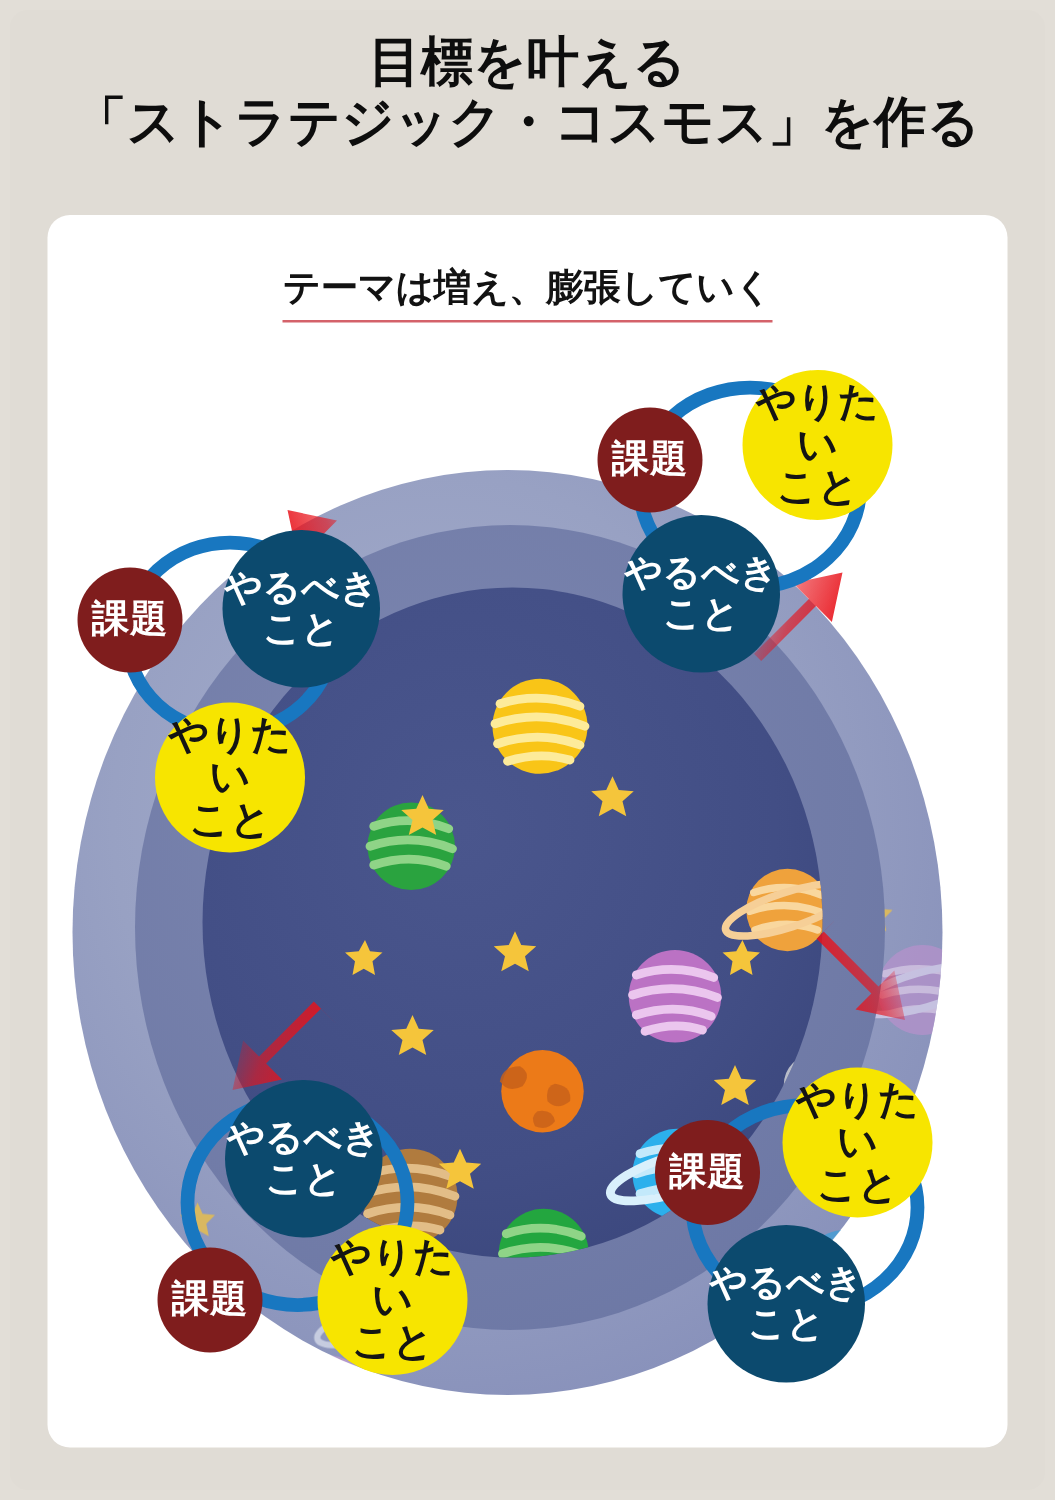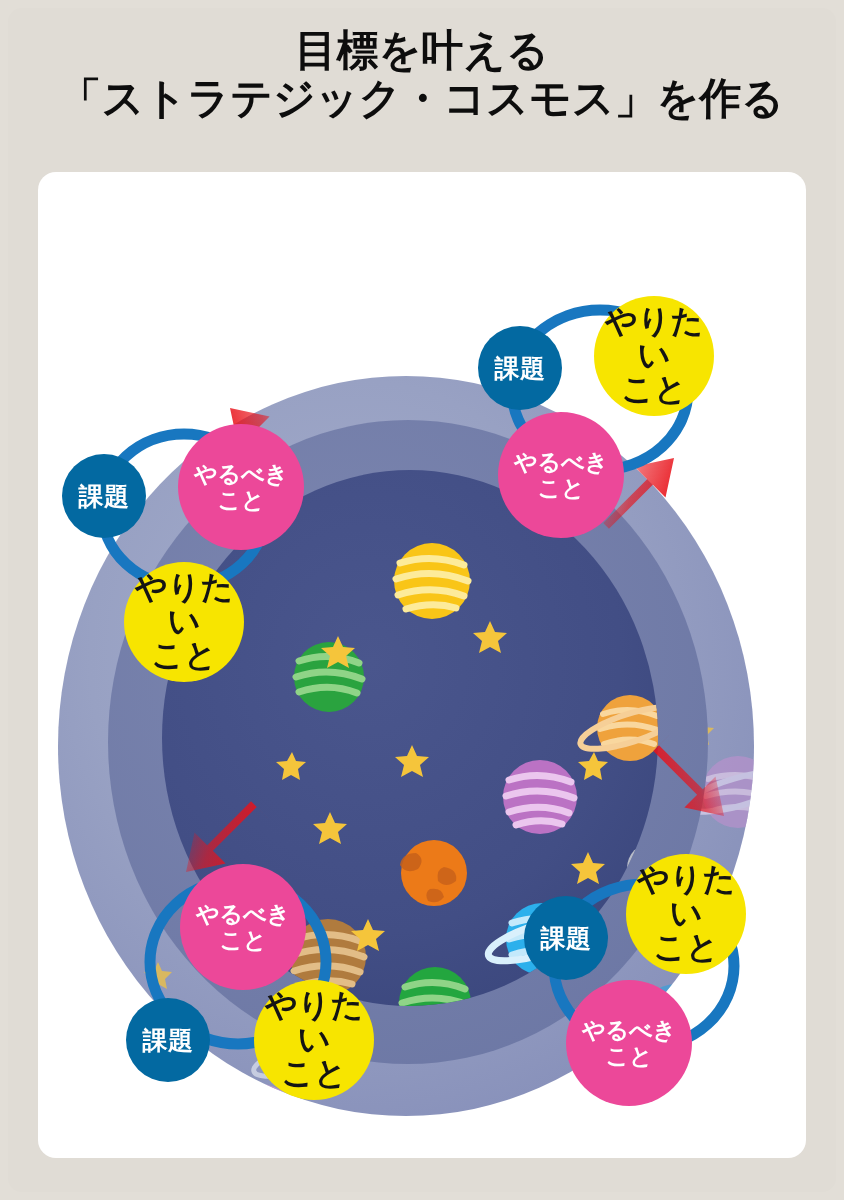--- a/index.html
+++ b/index.html
@@ -83,52 +83,55 @@
     flex-direction:column;
     align-items:center;
     justify-content:center;
     text-align:center;
     font-weight:bold;
     line-height:1.06;
     white-space:pre-line;
   }
   .bub span { display:block; }
   .bub-kadai {
-    background:#0369a1;
+    background:#7f1d1d;
     color:#ffffff;
     width:84px; height:84px;
-    font-size:25px;
+    font-size:30px;
     letter-spacing:0.02em;
   }
   .bub-yaritai {
     background:#f7e500;
     color:#141414;
     width:120px; height:120px;
     font-size:32px;
   }
   .bub-yarubeki {
-    background:#ec4899;
+    background:#0c4a6e;
     color:#ffffff;
     width:126px; height:126px;
-    font-size:23px;
+    font-size:30px;
   }
   .bub .l1 { margin-bottom:1px; }
 </style>
 </head>
 <body>
 
 <div id="frame"></div>
 
 <div id="title-block">
   <span class="tl">目標を叶える</span>
   <span class="tl tl2">「ストラテジック・コスモス」を作る</span>
 </div>
 
 <div id="card">
 
+  <div id="subtitle">
+    <span class="txt">テーマは増え、膨張していく</span>
+  </div>
 
   <div id="stage">
   <svg viewBox="0 0 768 986" xmlns="http://www.w3.org/2000/svg">
     <defs>
 
       <radialGradient id="gOuter" cx="42%" cy="38%" r="68%">
         <stop offset="0%" stop-color="#a6aecd"></stop>
         <stop offset="55%" stop-color="#98a1c3"></stop>
         <stop offset="100%" stop-color="#8790ba"></stop>
       </radialGradient>

